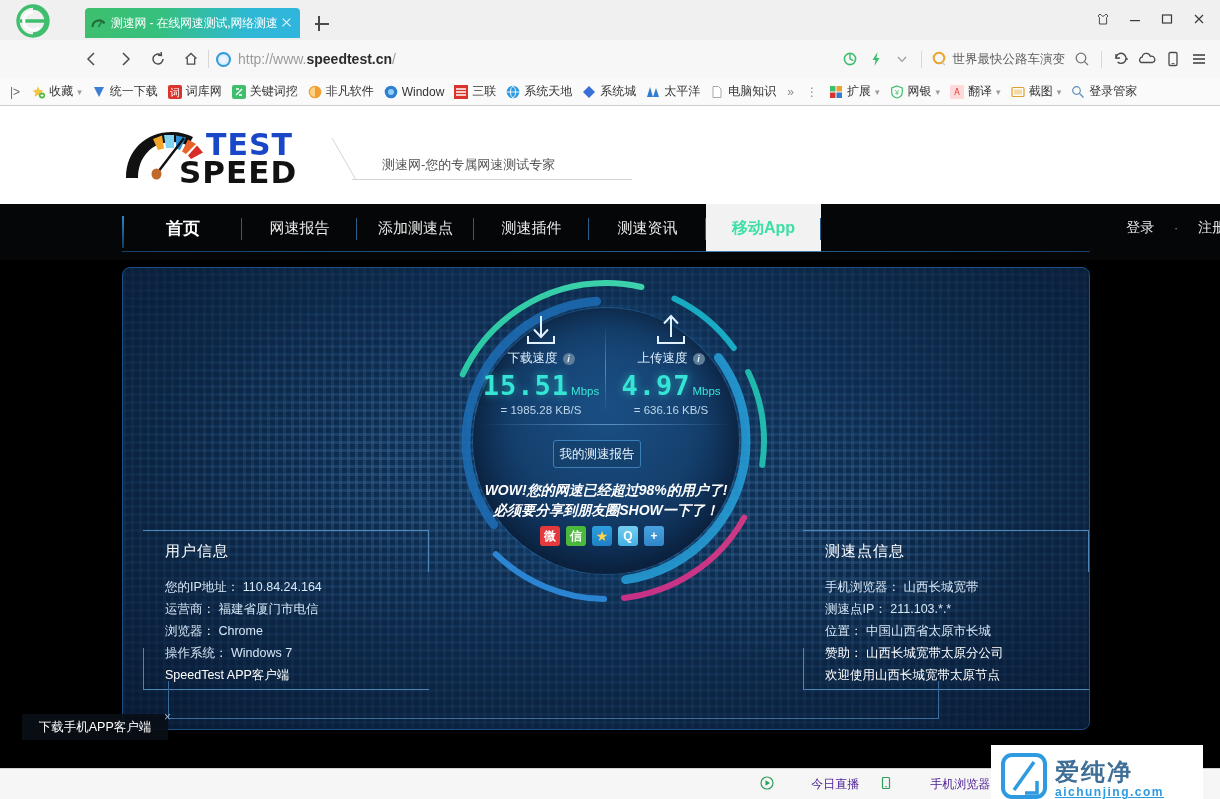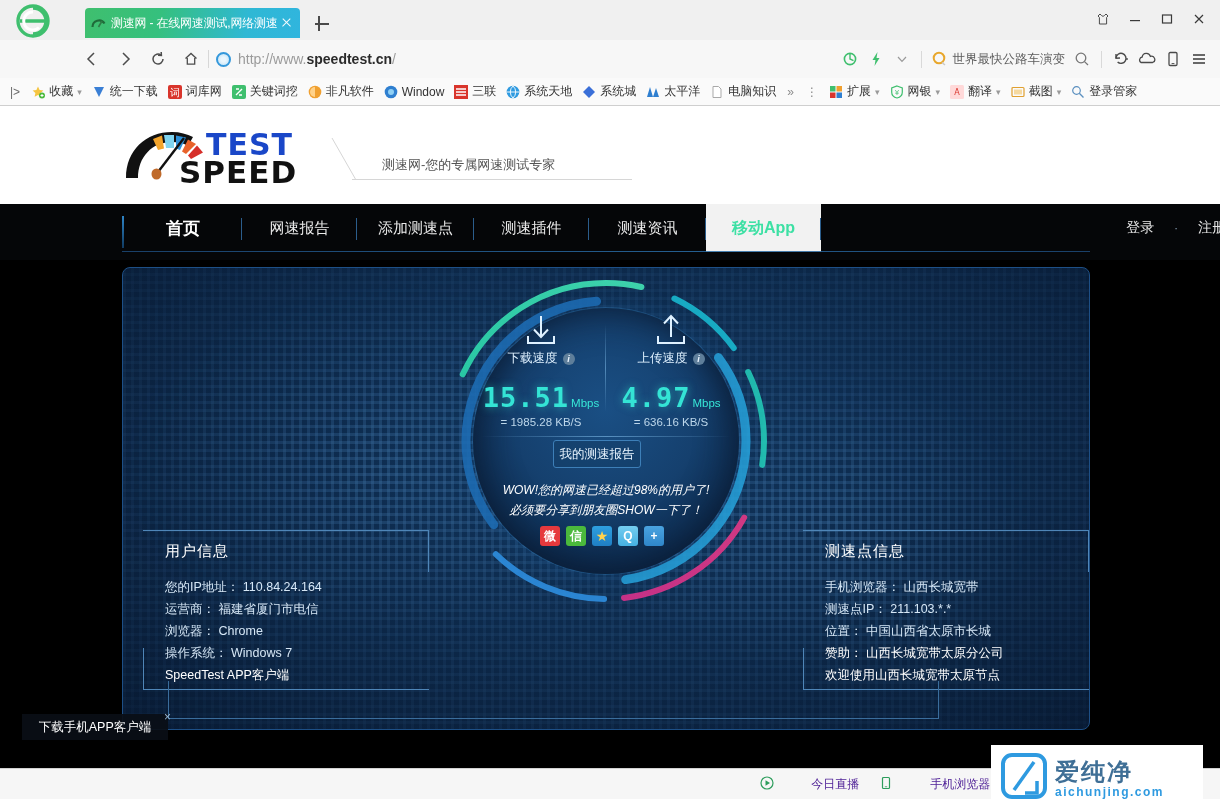--- a/index.html
+++ b/index.html
@@ -135,34 +135,34 @@
   .readout { position:absolute; left:50%; top:46px; width:260px; margin-left:-130px; z-index:4; }
   .cols { display:flex; }
   .col { width:130px; display:flex; flex-direction:column; align-items:center; position:relative; }
   .col.dl:after{ content:""; position:absolute; right:0; top:10px; width:1px; height:88px;
                  background:linear-gradient(180deg,rgba(110,170,220,0),rgba(130,190,235,.55),rgba(110,170,220,0)); }
   .arrowicon { width:44px; height:34px; position:relative; margin-bottom:2px; }
   .lbl { font-size:12.5px; color:#dff1ff; display:flex; align-items:center; gap:5px; }
   .infodot { width:12px; height:12px; border-radius:50%; background:#5e7e9a; color:#eaf4ff;
              font-size:9px; font-weight:700; display:flex; align-items:center; justify-content:center;
              font-style:italic; line-height:12px;}
-  .val { margin-top:15px; display:flex; align-items:baseline; color:#37e8d8; }
+  .val { margin-top:3px; display:flex; align-items:baseline; color:#37e8d8; }
   .val .num { font-size:27px; font-weight:700; letter-spacing:1px; color:#34e4d5;
               text-shadow:0 0 9px rgba(52,228,213,.55); font-family:"DejaVu Sans Mono", monospace;}
   .val .unit { font-size:11.5px; margin-left:2px; color:#37e8d8; }
   .kbs { margin-top:3px; font-size:11.5px; color:#bcd6ea; }
   .rowline { margin:8px auto 0; width:250px; height:1px;
              background:linear-gradient(90deg,rgba(120,180,225,0),rgba(130,190,235,.6),rgba(120,180,225,0)); }
 
   .reportbtn { position:absolute; left:50%; top:172px; margin-left:-53px; width:88px; height:28px;
      border:1px solid #3d7fb8; border-radius:3px; background:rgba(18,60,100,.45);
      color:#e9f5ff; font-size:12.5px; display:flex; align-items:center; justify-content:center;
      z-index:4; }
   .wow { position:absolute; left:50%; top:212px; margin-left:-150px; width:300px; text-align:center;
-         z-index:4; color:#ffffff; font-size:12px; line-height:20px; font-style:italic; font-weight:400;}
+         z-index:4; color:#ffffff; font-size:14px; line-height:20px; font-style:italic; font-weight:700;}
   .shares { position:absolute; left:50%; top:258px; margin-left:-66px; width:132px; height:22px;
             display:flex; gap:6px; z-index:4; }
   .sh { width:20px; height:20px; border-radius:3px; display:flex; align-items:center;
         justify-content:center; color:#fff; font-size:12px; font-weight:700; }
   .sh.weibo{ background:#e6393d; } .sh.wechat{ background:#4bb93c; }
   .sh.qzone{ background:linear-gradient(180deg,#2e9fe0,#1f7fc4); color:#ffd34d; font-size:14px;}
   .sh.qq{ background:linear-gradient(180deg,#74cdf0,#45b0e2); }
   .sh.more{ background:linear-gradient(180deg,#4aa3e0,#2f86c9); }
 
   
@@ -189,21 +189,21 @@
   .statusbar { position:absolute; left:0; top:768px; width:1220px; height:31px; background:#f6f6f6;
                border-top:1px solid #d2d2d2; display:flex; align-items:center; }
   .sb-right { position:absolute; right:8px; top:0; height:31px; display:flex; align-items:center; gap:0; }
   .sbitem { display:flex; align-items:center; gap:4px; padding:0 10px; font-size:12px; color:#3d3d3d; }
   .sbitem.green { color:#4c1d95;gap:37px; }
   .watermark { position:absolute; right:17px; top:745px; width:212px; height:54px; background:#ffffff;
                display:flex; align-items:flex-end; padding-left:10px; z-index:20; }
   .wm-icon { width:46px; height:46px; flex:0 0 46px; }
   .wm-txt { margin-left:8px; }
   .wm-cn { font-size:24px; font-weight:700; color:#3f6f96; letter-spacing:2px; line-height:26px; }
-  .wm-en { font-size:12px; font-weight:700; color:#2e9ae0; letter-spacing:1.5px; line-height:14px; }
+  .wm-en { font-size:12px; font-weight:700; color:#2e9ae0; letter-spacing:1.5px; line-height:14px;text-decoration:underline; }
 </style>
 </head>
 <body>
 
 <div class="app">
 
   <div class="chrome">
 
     <div class="tabstrip">
       <div class="brandlogo">

